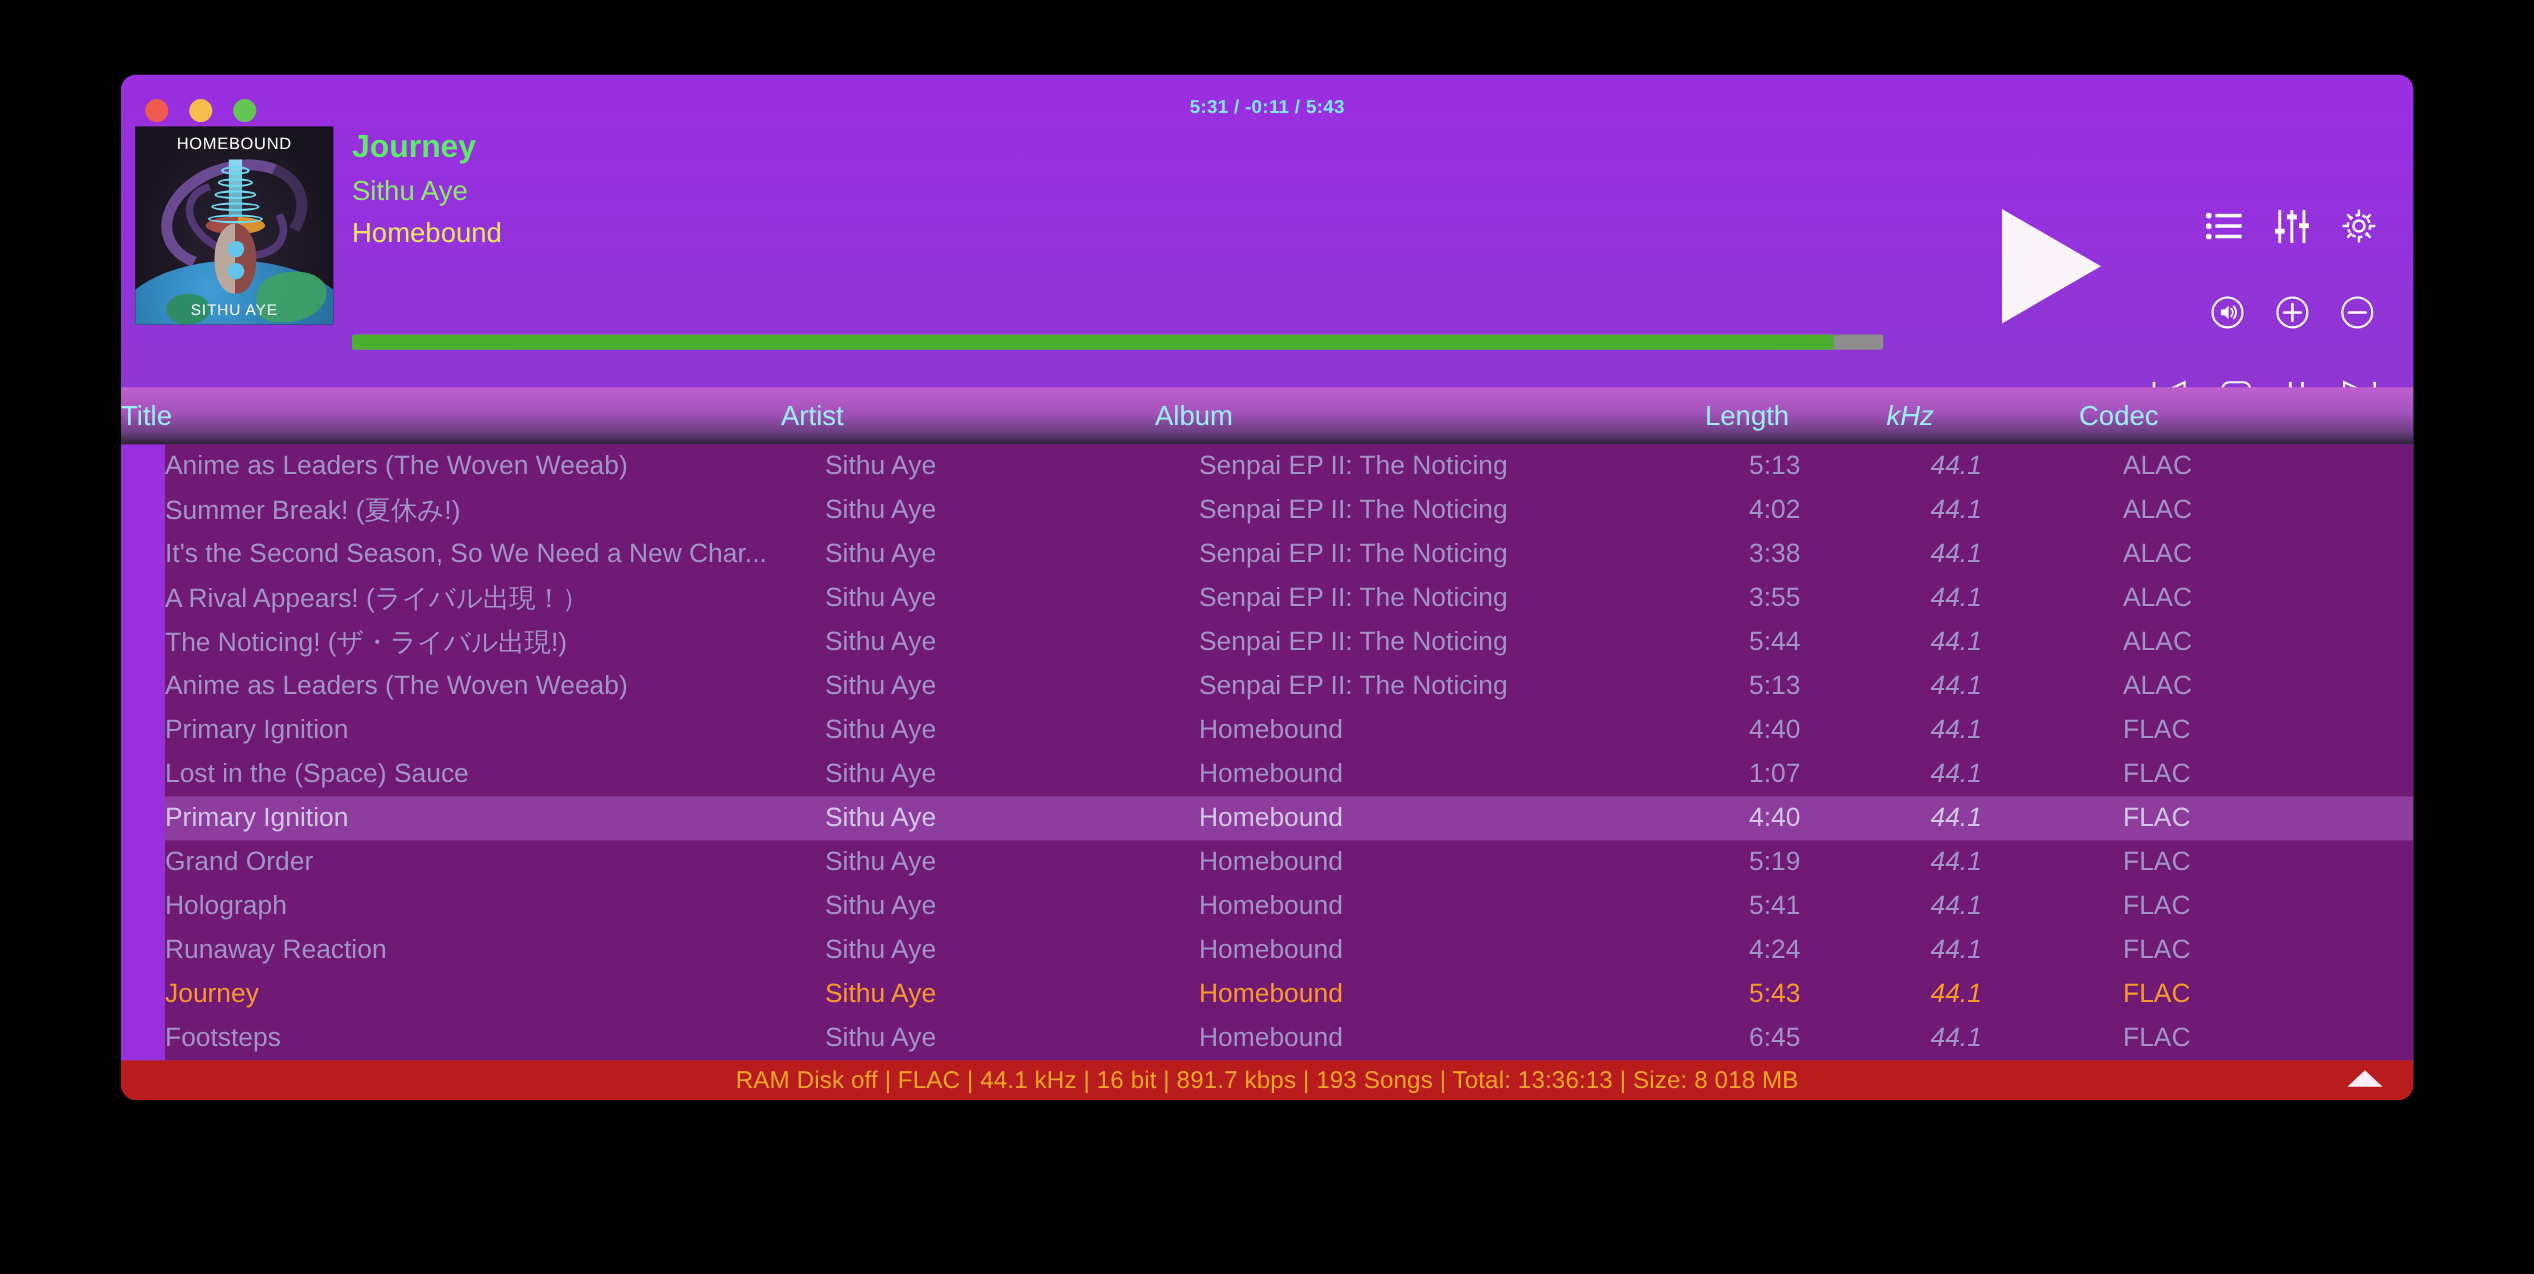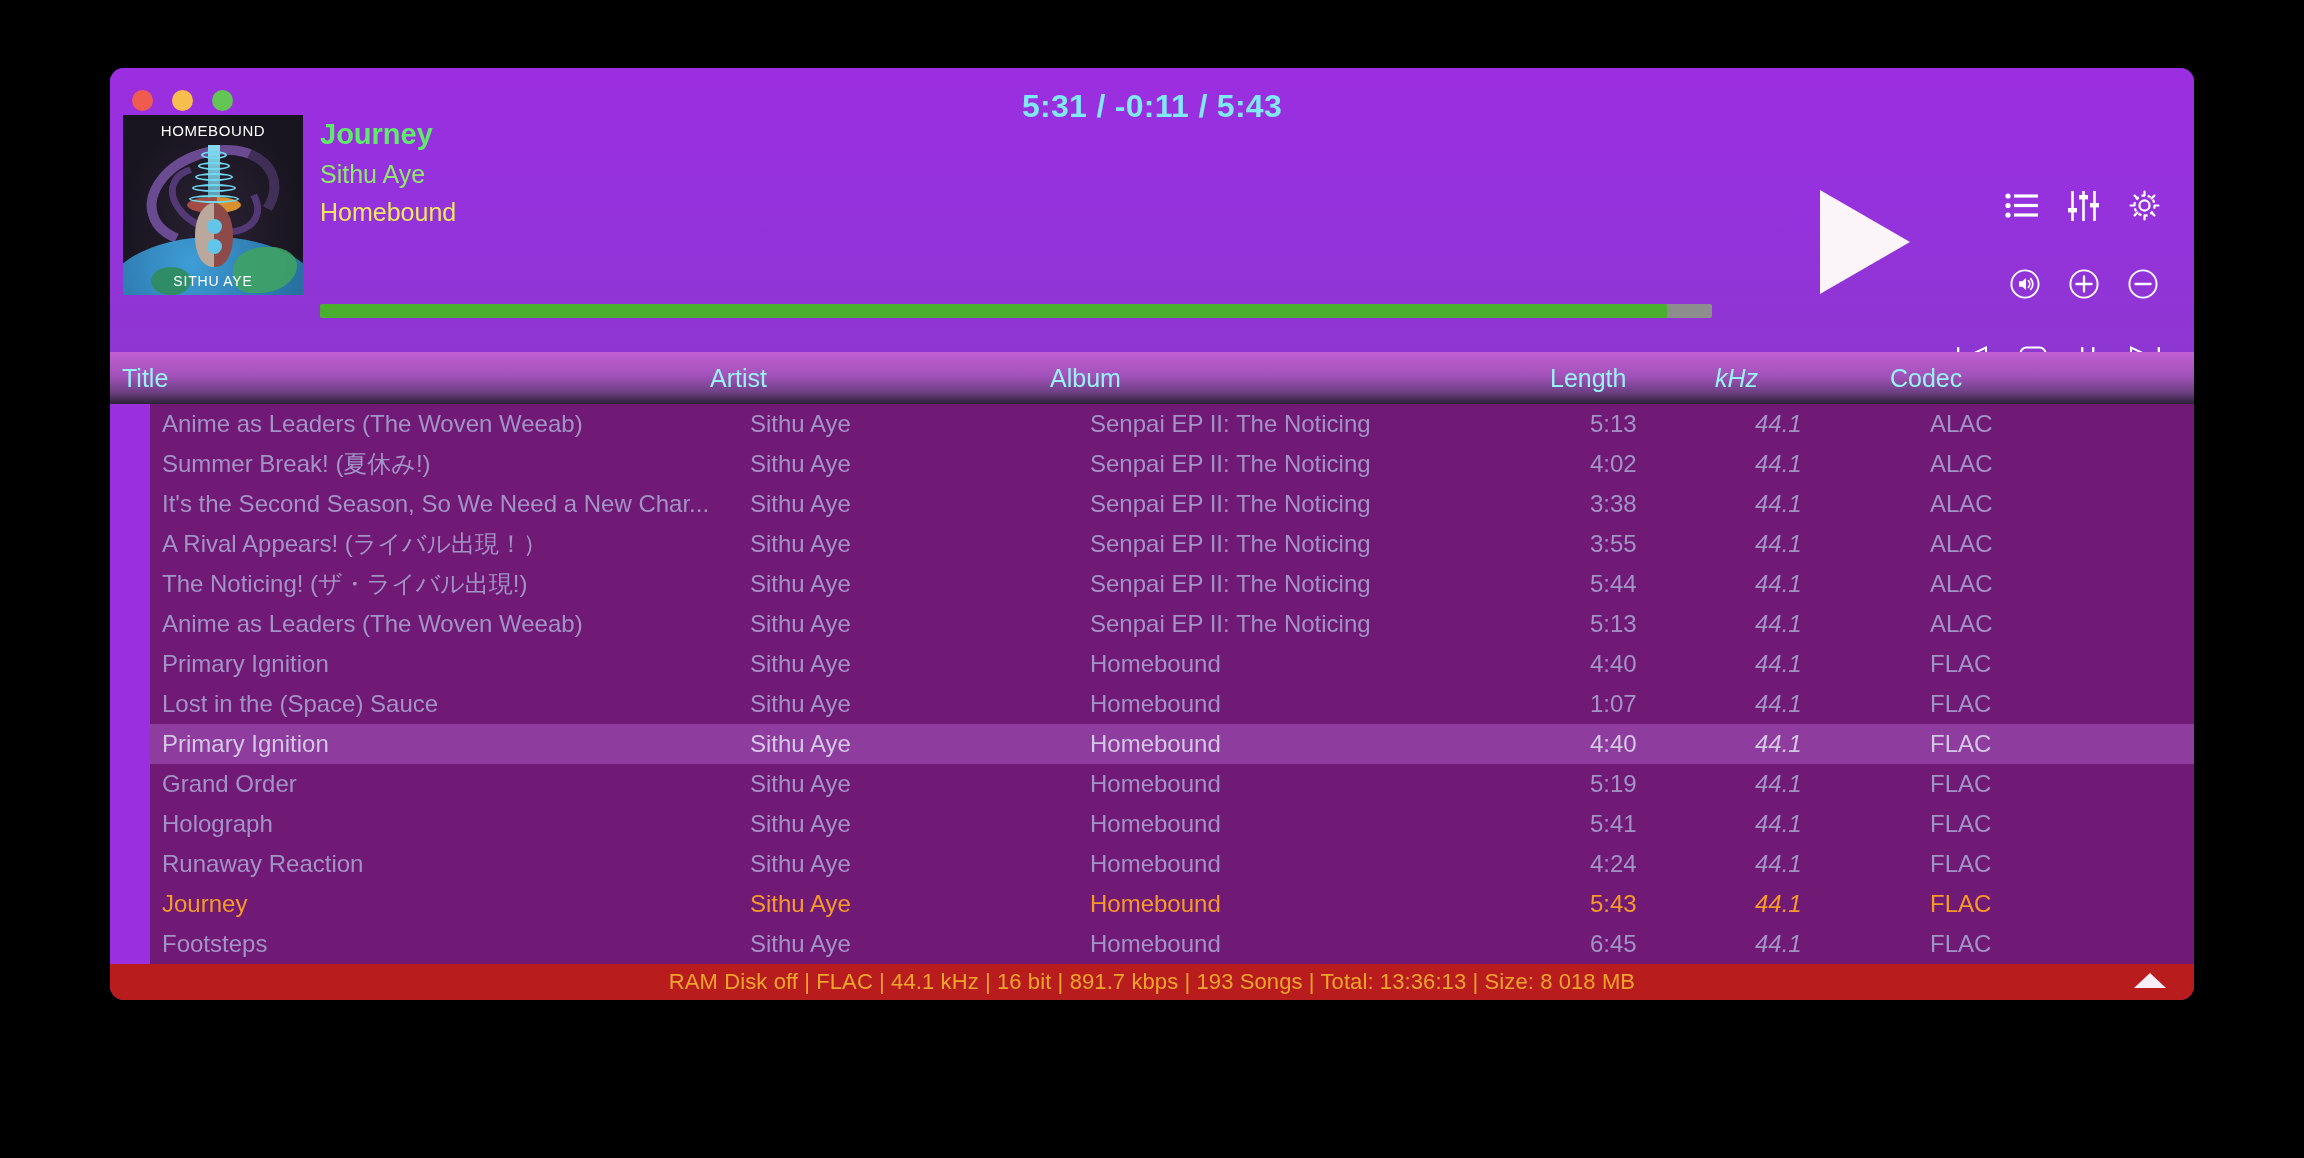--- a/index.html
+++ b/index.html
@@ -33,21 +33,21 @@
   }
   .traffic-light { width: 21px; height: 21px; border-radius: 50%; }
   .tl-red    { background: #f05b4f; }
   .tl-yellow { background: #f7bd4d; }
   .tl-green  { background: #62c554; }
 
   #time-display {
     position: absolute; top: 20px; left: 0; right: 0;
     text-align: center;
     color: #7fe9f5;
-    font-size: 32px;
+    font-size: 17px;
     font-weight: 700;
     letter-spacing: .3px;
   }
 
   
   #album-art {
     position: absolute; left: 13px; top: 47px;
     width: 180px; height: 180px;
     background: #1b1820;
     overflow: hidden;
@@ -196,21 +196,21 @@
     display: flex; align-items: center;
     height: 40px;
     color: #a293c7;
     font-size: 24px;
     white-space: nowrap;
   }
   .track-row.selected { background: #8e3d9e; color: #d3c7e6; }
   .track-row.playing  { color: #f59a2a; }
   .track-row .cell { overflow: hidden; text-overflow: ellipsis; }
 
-  .col-title  { width: 600px; padding-left: 12px; }
+  .col-title  { width: 600px; }
   .col-artist { width: 340px; }
   .col-album  { width: 500px; }
   .col-length { width: 165px; }
   .col-khz    { width: 175px; font-style: italic; }
   .col-codec  { width: 200px; }
 
   
   #status-bar {
     position: relative;
     height: 36px;

